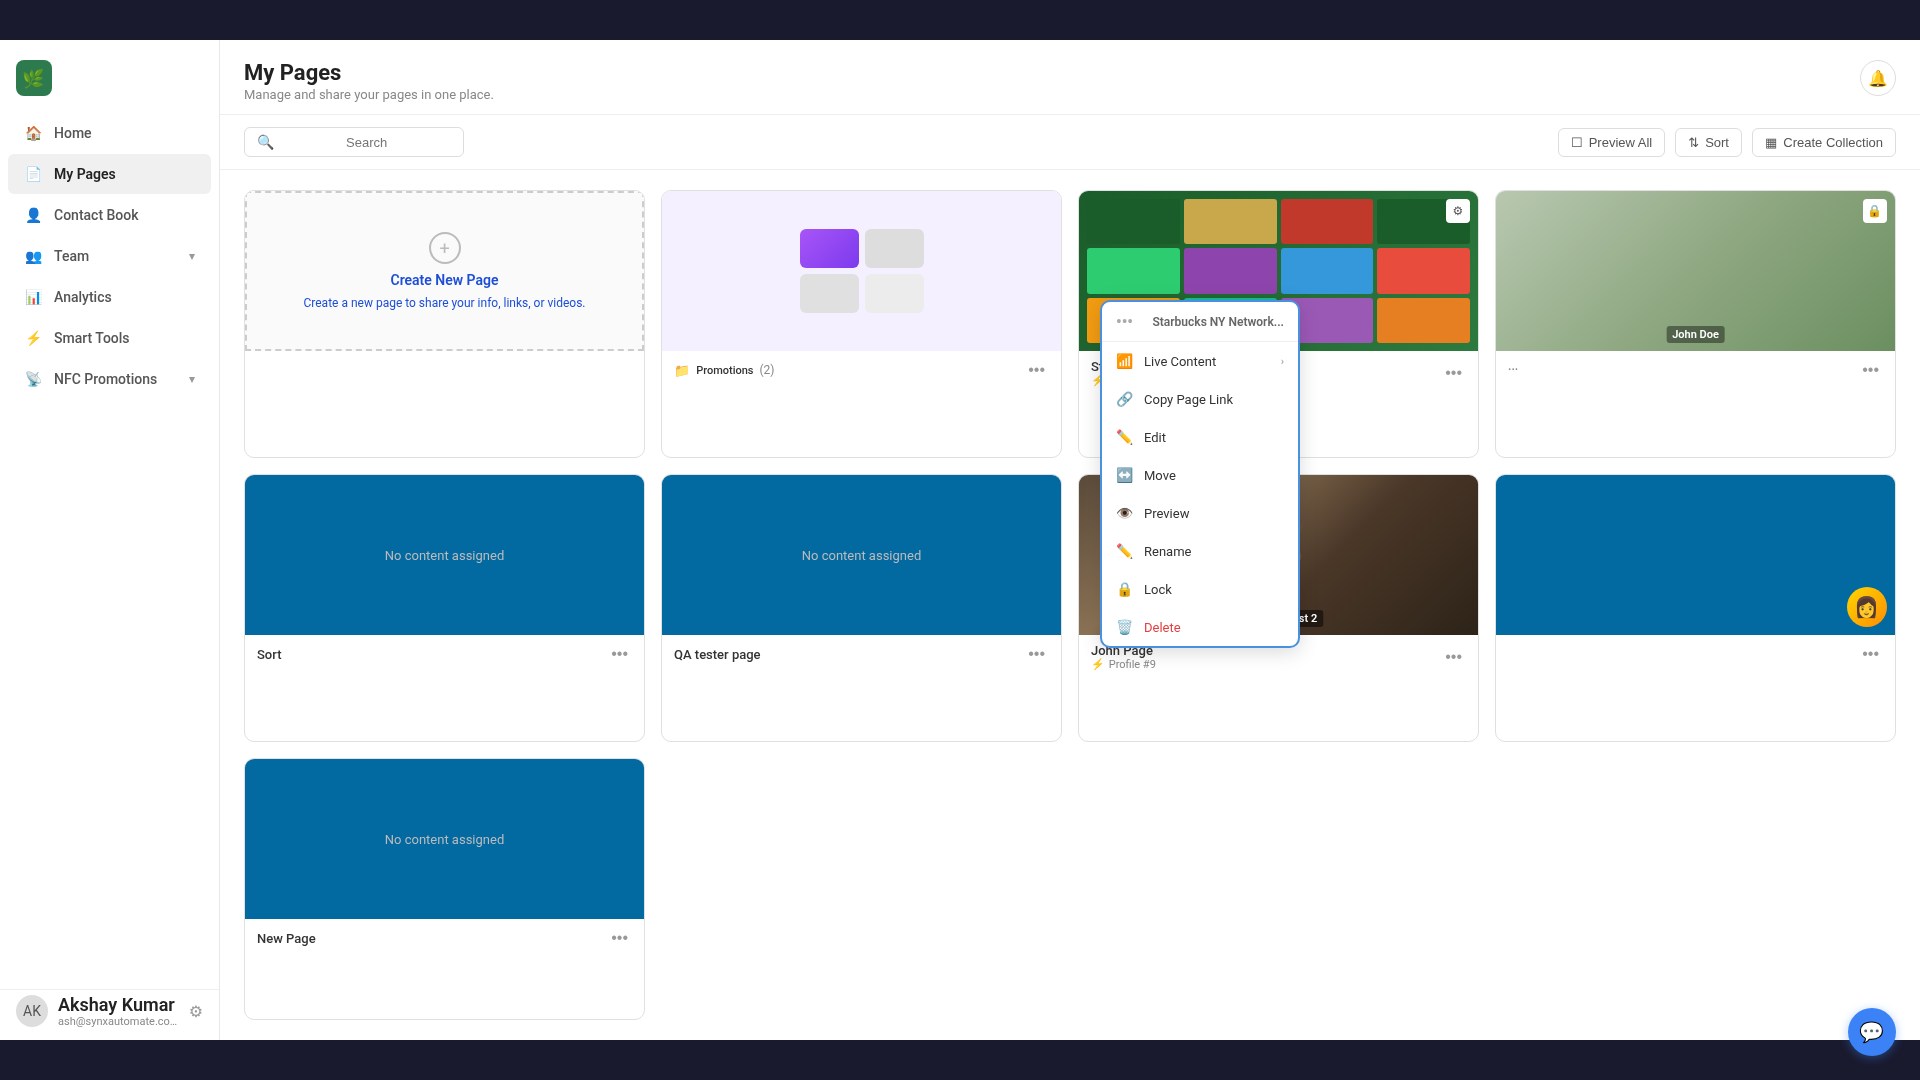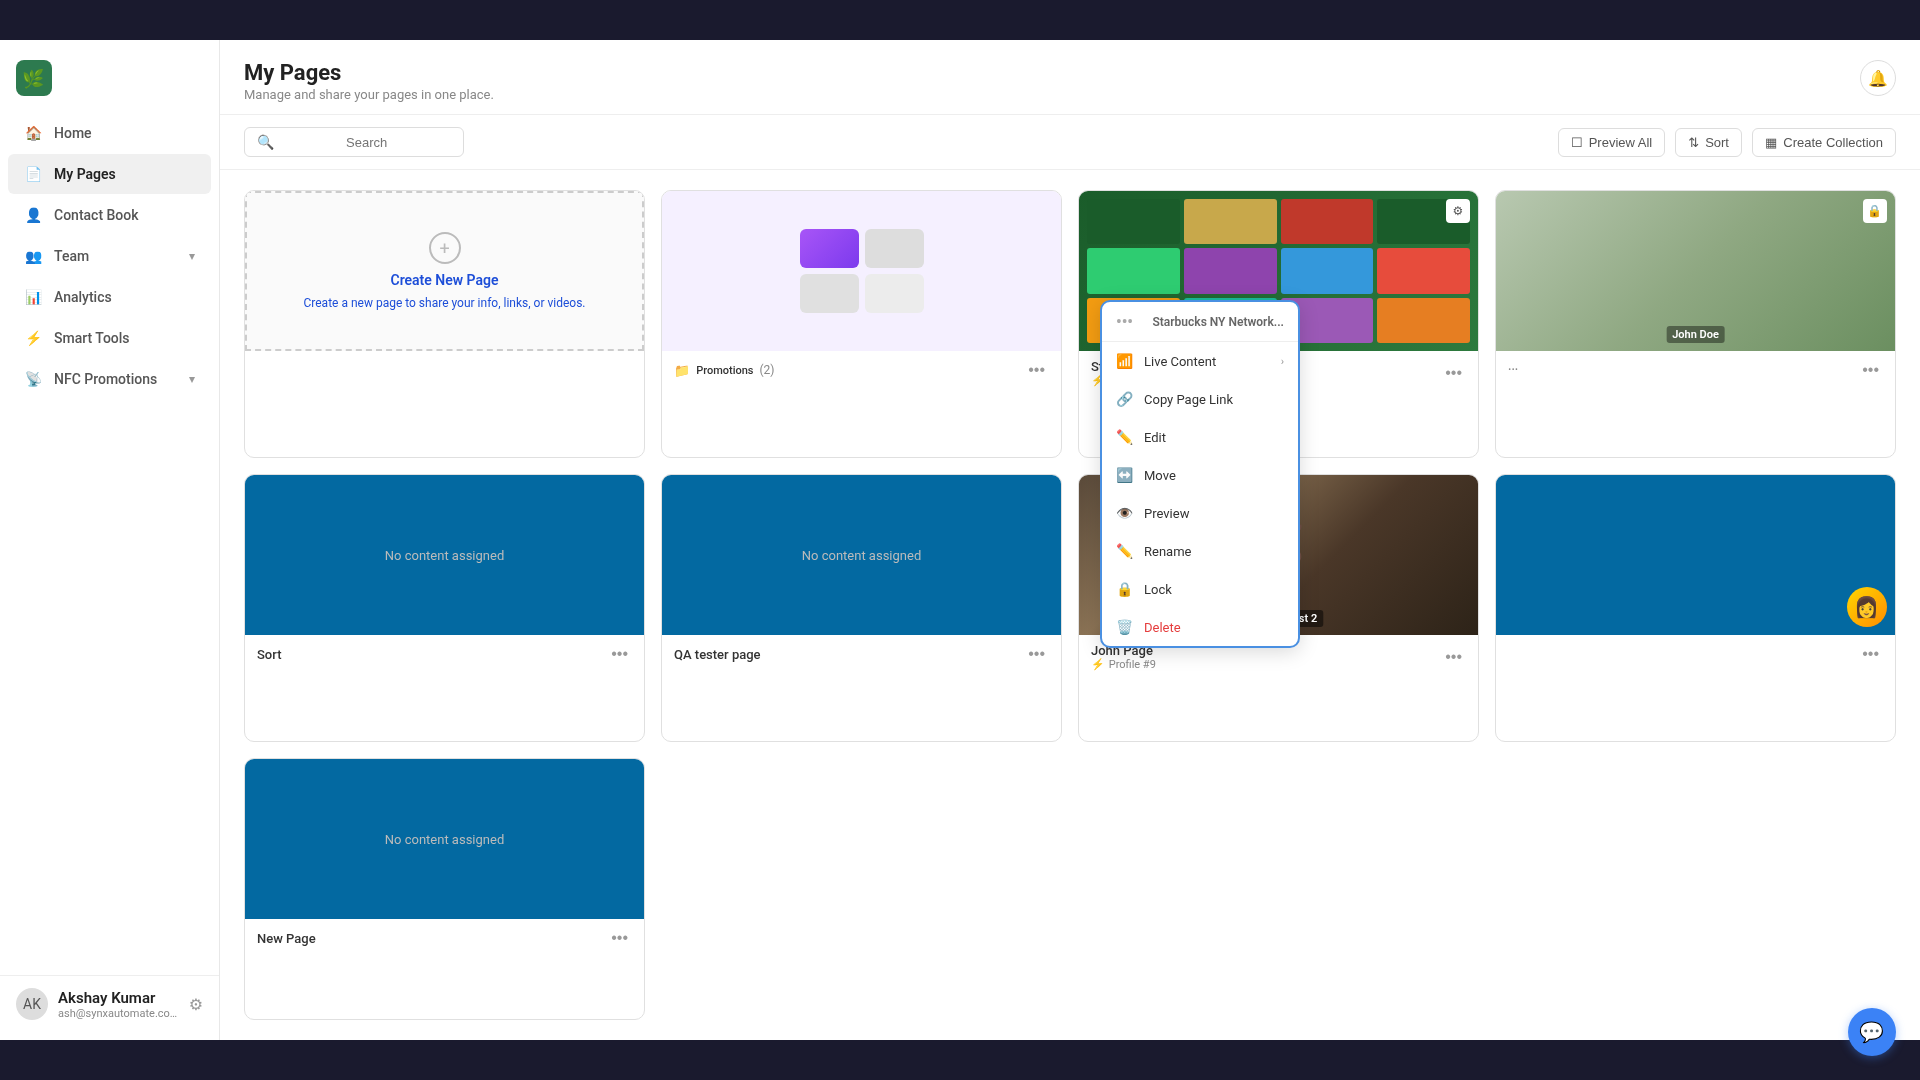--- a/index.html
+++ b/index.html
@@ -11,24 +11,24 @@
 
     
     .sidebar { width: 220px; background: #fff; border-right: 1px solid #e8e8e8; display: flex; flex-direction: column; flex-shrink: 0; padding: 8px 0; }
     .sidebar-logo { padding: 12px 16px 16px; }
     .logo-icon { width: 36px; height: 36px; background: #2d7a4f; border-radius: 8px; display: flex; align-items: center; justify-content: center; color: white; font-size: 18px; }
     .sidebar-nav { flex: 1; overflow-y: auto; }
     .sidebar-item { display: flex; align-items: center; gap: 10px; padding: 10px 16px; cursor: pointer; color: #555; font-size: 14px; font-weight: 500; border-radius: 6px; margin: 1px 8px; }
     .sidebar-item.active { background: #f0f0f0; color: #222; font-weight: 600; }
     .sidebar-item .item-icon { width: 20px; height: 20px; display: flex; align-items: center; justify-content: center; flex-shrink: 0; }
     .sidebar-item .chevron { margin-left: auto; font-size: 12px; color: #999; }
-    .sidebar-bottom { padding: 12px 16px; border-top: 1px solid #eee; display: flex; align-items: center; gap: 10px; }
+    .sidebar-bottom { padding: 4px 16px; border-top: 1px solid #eee; display: flex; align-items: center; gap: 10px; }
     .user-avatar { width: 32px; height: 32px; border-radius: 50%; background: #ddd; overflow: hidden; display: flex; align-items: center; justify-content: center; font-size: 14px; color: #555; flex-shrink: 0; }
     .user-info { flex: 1; min-width: 0; }
-    .user-name { font-size: 15px; font-weight: 600; color: #222; white-space: nowrap; overflow: hidden; text-overflow: ellipsis; }
+    .user-name { font-size: 18px; font-weight: 600; color: #222; white-space: nowrap; overflow: hidden; text-overflow: ellipsis; }
     .user-email { font-size: 11px; color: #888; white-space: nowrap; overflow: hidden; text-overflow: ellipsis; }
     .settings-icon { color: #999; cursor: pointer; font-size: 16px; }
 
     
     .main-content { flex: 1; overflow-y: auto; background: #fff; display: flex; flex-direction: column; }
     .main-header { padding: 20px 24px 12px; border-bottom: 1px solid #eee; display: flex; align-items: flex-start; justify-content: space-between; }
     .page-title-area h1 { font-size: 22px; font-weight: 700; color: #222; }
     .page-subtitle { font-size: 13px; color: #888; margin-top: 2px; }
     .header-actions { display: flex; align-items: center; gap: 10px; }
     .bell-btn { width: 36px; height: 36px; border-radius: 50%; border: 1px solid #ddd; background: white; display: flex; align-items: center; justify-content: center; cursor: pointer; color: #555; font-size: 16px; }

